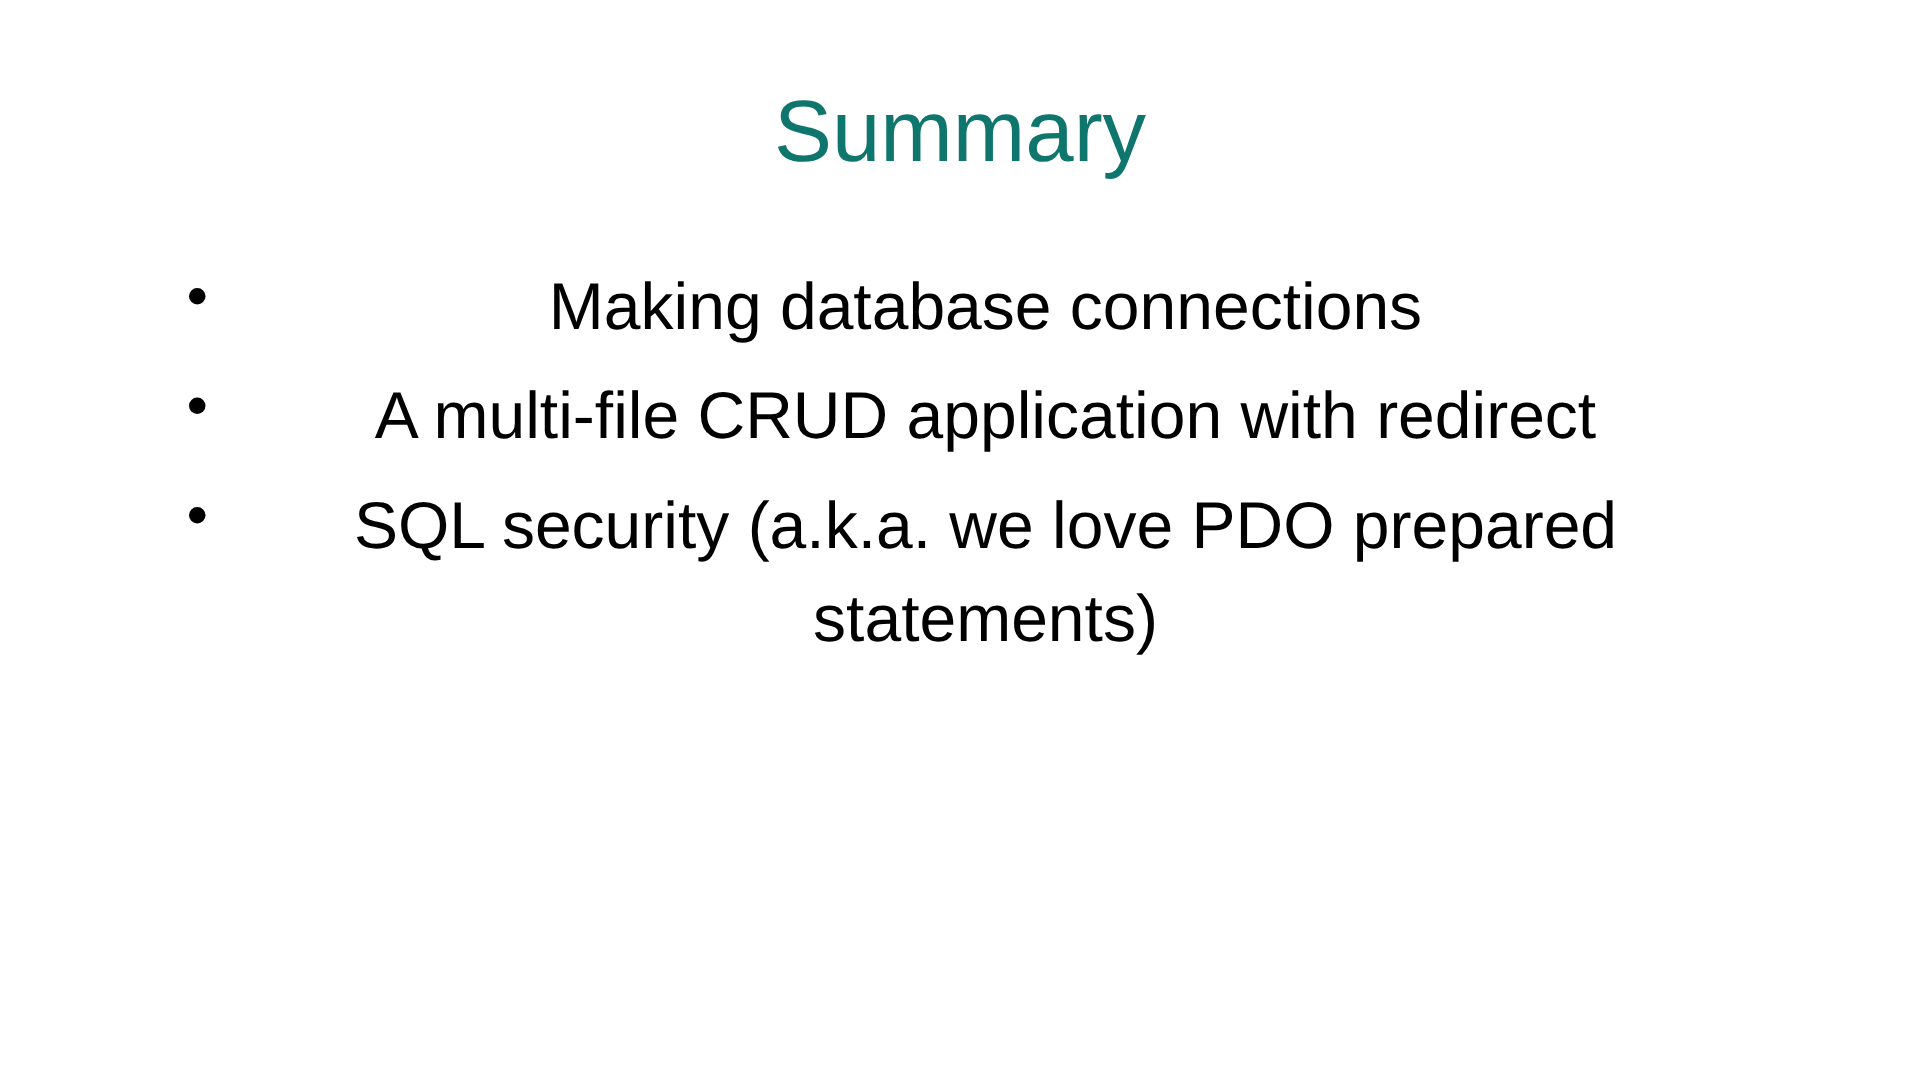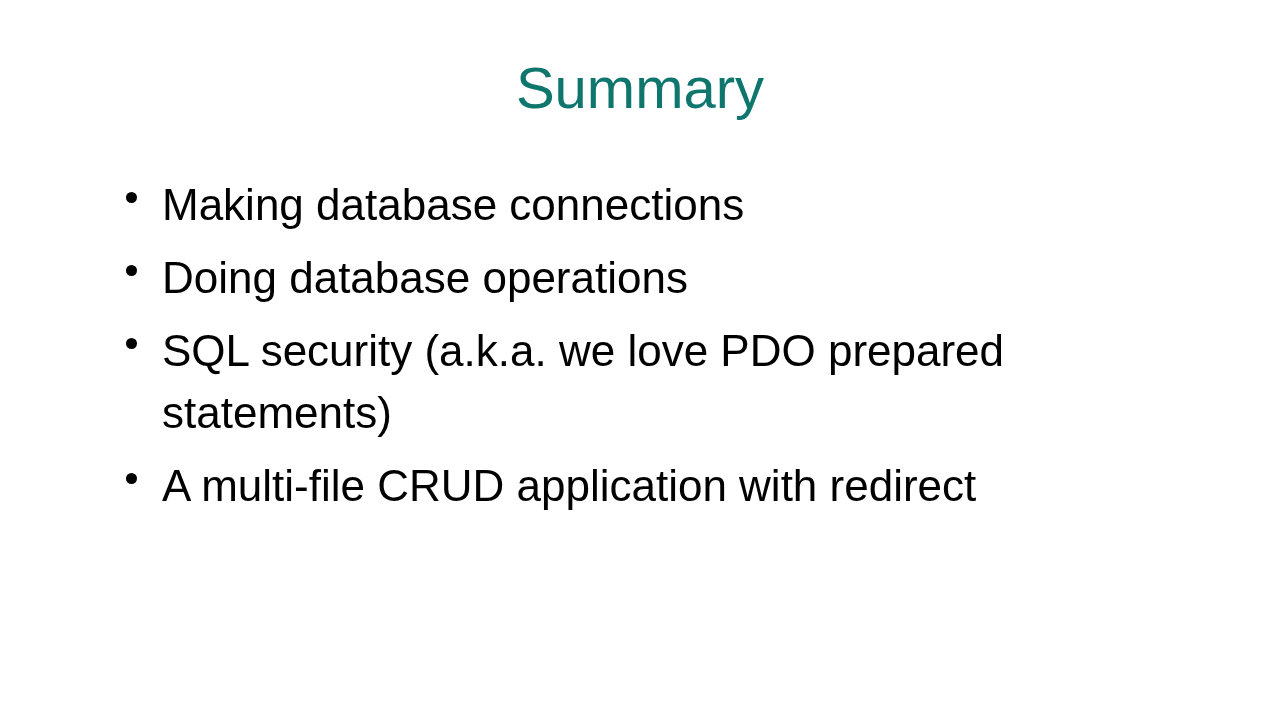--- a/index.html
+++ b/index.html
@@ -34,20 +34,21 @@
     margin: 57px 0 0 122px;
     padding: 0;
     width: 1030px;
   }
   .bullet-item {
     display: flex;
     align-items: flex-start;
     font-size: 44px;
     line-height: 62px;
     color: #000000; 
+    text-align: center;
   }
   .bullet-item + .bullet-item {
     margin-top: 11px;
   }
   .bullet-marker {
     flex: 0 0 40px;
     position: relative;
     height: 62px;
   }
   .bullet-marker::after {
@@ -73,37 +74,31 @@
 
   <ul class="bullet-list">
 
     <li class="bullet-item">
       <span class="bullet-marker"></span>
       <div class="bullet-lines">
         <div>Making database connections</div>
       </div>
     </li>
 
+
     <li class="bullet-item">
       <span class="bullet-marker"></span>
       <div class="bullet-lines">
-        <div>Doing database operations</div>
+        <div>A multi-file CRUD application with redirect</div>
       </div>
     </li>
 
     <li class="bullet-item">
       <span class="bullet-marker"></span>
       <div class="bullet-lines">
         <div>SQL security (a.k.a. we love PDO prepared</div>
         <div>statements)</div>
       </div>
     </li>
 
-    <li class="bullet-item">
-      <span class="bullet-marker"></span>
-      <div class="bullet-lines">
-        <div>A multi-file CRUD application with redirect</div>
-      </div>
-    </li>
-
   </ul>
 
 </div>
 
 </body></html>

